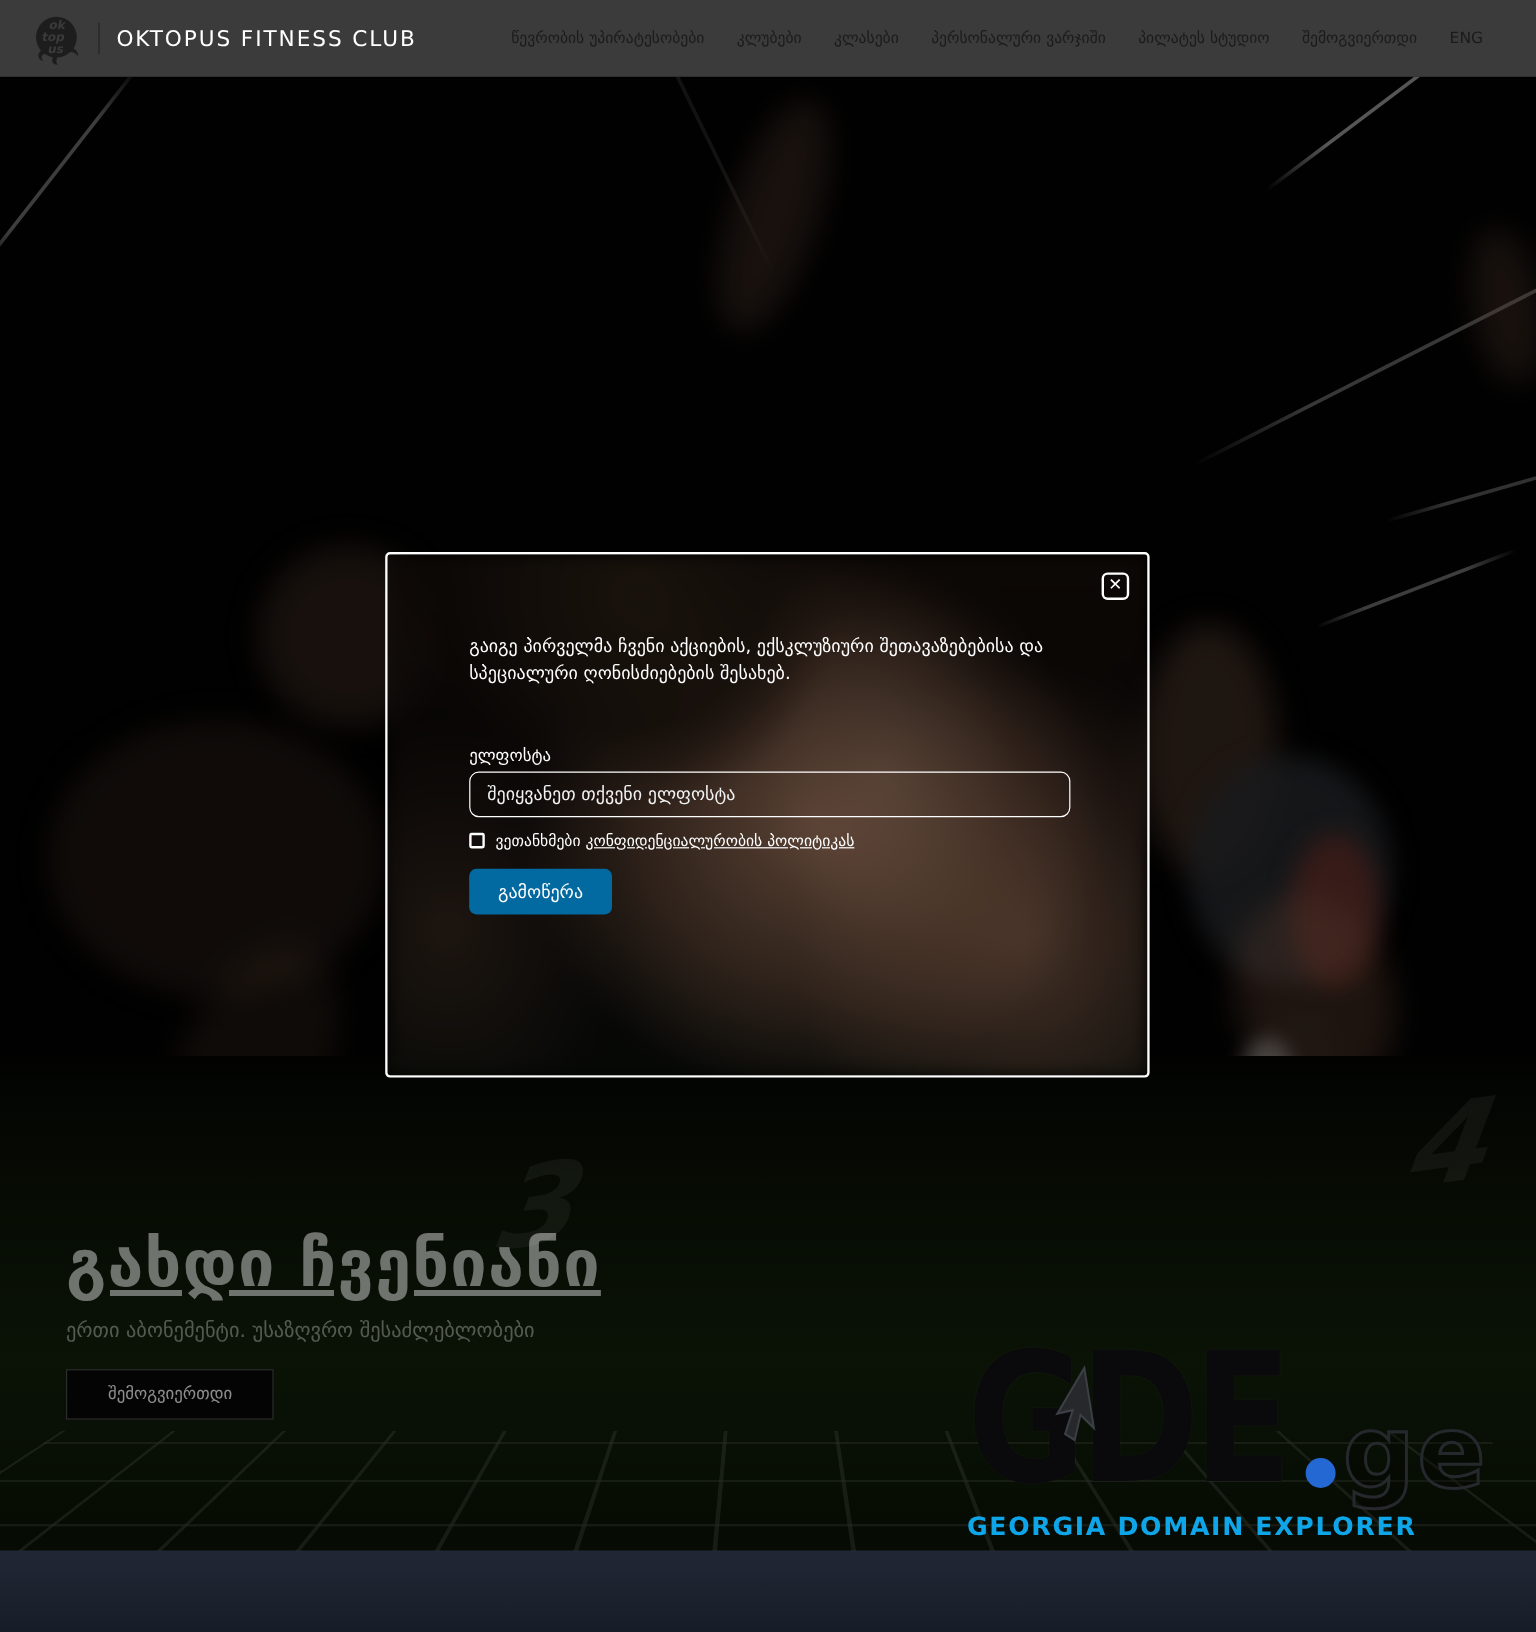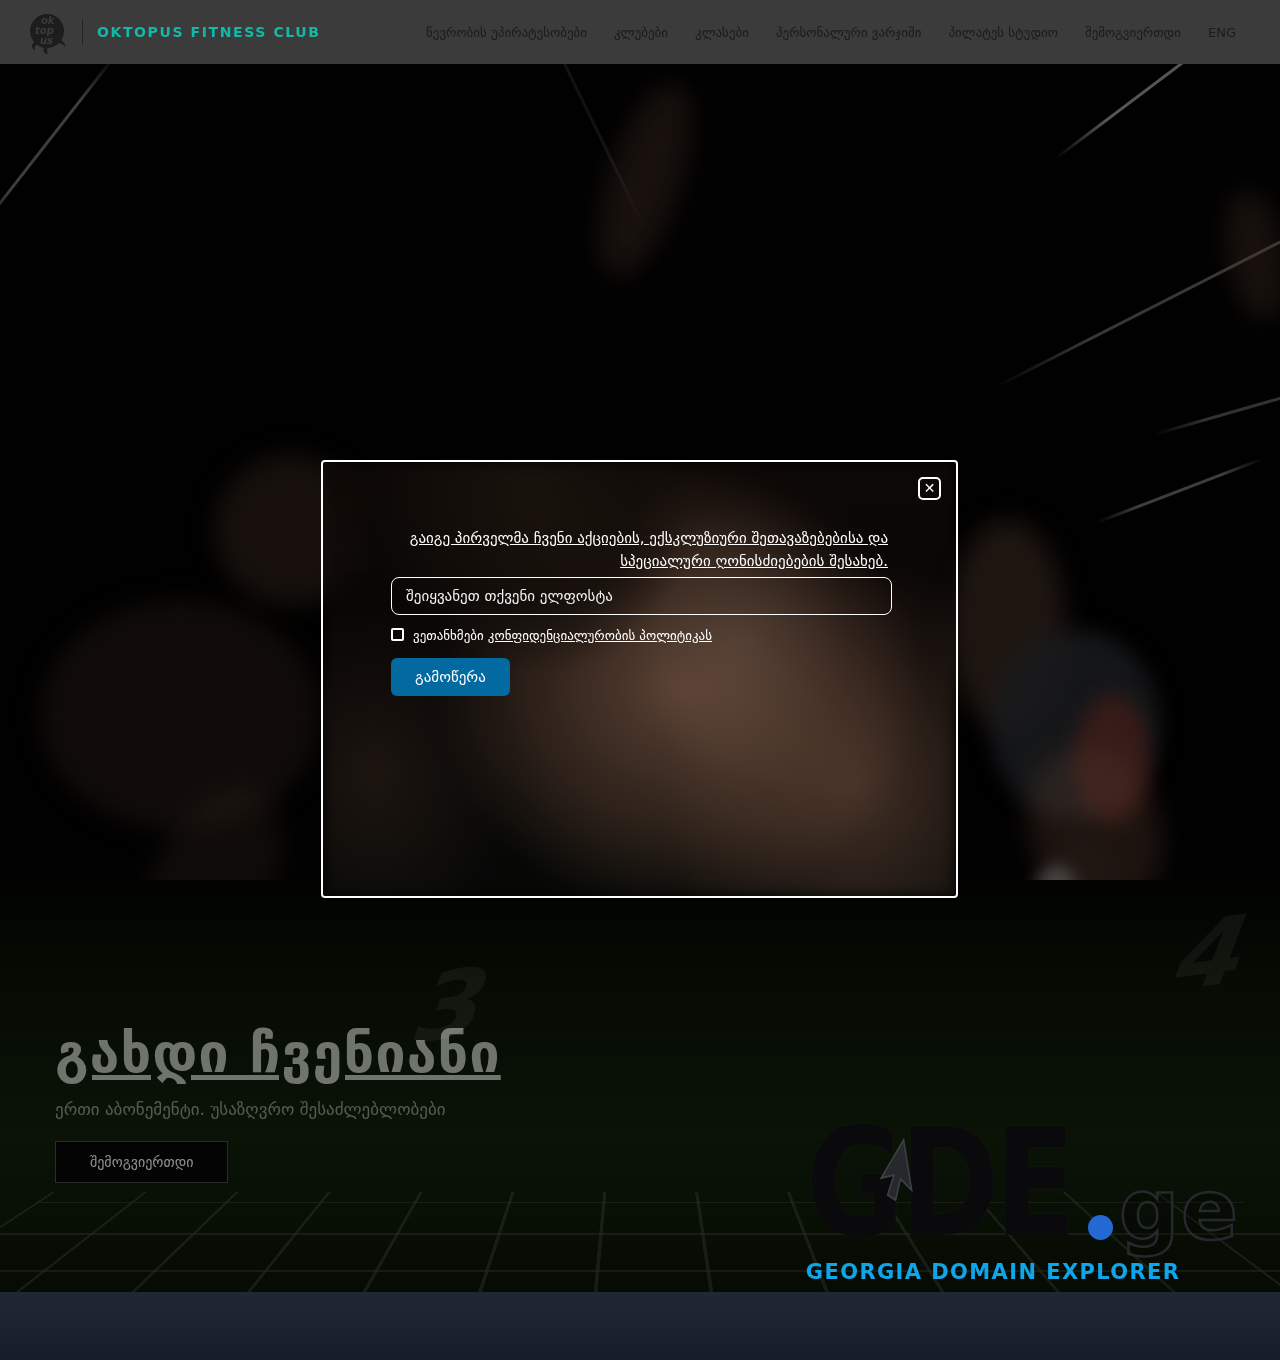--- a/index.html
+++ b/index.html
@@ -4,21 +4,21 @@
 <style>
   * { margin:0; padding:0; box-sizing:border-box; }
   html,body { width:1280px; height:1360px; background:#000; overflow:hidden;
               font-family:"DejaVu Sans", sans-serif; }
 
   
   .header { position:absolute; left:0; top:0; width:1280px; height:64px;
             background:#3b3b3b; display:flex; align-items:center; z-index:20; }
   .logo-wrap { margin-left:22px; width:50px; height:50px; display:flex; align-items:center; justify-content:center; }
   .brand-divider { width:1px; height:26px; background:#242424; margin:0 14px 0 10px; }
-  .brand { font-size:14px; letter-spacing:1.6px; color:#14b8a6; font-weight:700; }
+  .brand { font-size:18px; letter-spacing:1.6px; color:#ffffff; font-weight:400; }
   .nav { margin-left:auto; display:flex; align-items:center; gap:27px; padding-right:44px; }
   .nav a { font-size:13px; color:#1b1b1b; text-decoration:none; cursor:pointer; white-space:nowrap; }
 
   
   .hero { position:absolute; left:0; top:64px; width:1280px; height:1228px;
           background:#020202; overflow:hidden; }
 
   .streak { position:absolute; height:3px; border-radius:3px;
             background:linear-gradient(90deg, rgba(255,255,255,0), rgba(255,255,255,.85) 25%, rgba(255,255,255,.85) 75%, rgba(255,255,255,0)); }
   .s1 { left:-70px; top:80px;  width:230px; transform:rotate(-52deg); opacity:.50; }
@@ -90,21 +90,21 @@
              radial-gradient(270px 320px at 84% 74%, rgba(150,105,82,.42) 0%, transparent 72%),
              radial-gradient(210px 250px at 8% 72%,  rgba(95,65,48,.25) 0%, transparent 70%),
              linear-gradient(180deg, rgba(14,9,6,.9) 0%, rgba(12,9,8,.55) 45%, rgba(8,10,8,.8) 100%); }
   .modal-inner { position:relative; z-index:2; height:100%; padding:45px 68px 0; }
   .modal-close { position:absolute; top:15px; right:15px; width:23px; height:23px;
                  border:2px solid #fff; border-radius:5px; background:transparent; color:#fff;
                  font-size:14px; line-height:19px; text-align:center; cursor:pointer; padding:0;
                  font-family:inherit; }
   .modal-title { text-align:center; font-size:27px; font-weight:bold; line-height:1.3;
                  max-width:560px; margin:0 auto; }
-  .modal-sub   { text-align:right; font-size:15px; line-height:1.5; max-width:545px; margin:20px auto 0;text-decoration:underline; }
+  .modal-sub   { text-align:left; font-size:15px; line-height:1.5; max-width:545px; margin:20px auto 0; }
   .field-label { margin-top:50px; font-size:14px; }
   .email-input { margin-top:5px; width:501px; height:38px; background:transparent;
                  border:1px solid #fff; border-radius:8px; color:#fff; font-size:15px;
                  padding:0 14px; font-family:inherit; outline:none; display:block; }
   .email-input::placeholder { color:#f2f2f2; opacity:1; }
   .consent-row { margin-top:13px; display:flex; align-items:flex-start; font-size:13px; }
   .consent-check { appearance:none; -webkit-appearance:none; width:13px; height:13px;
                    border:2px solid #fff; border-radius:2px; background:transparent;
                    margin-right:9px; cursor:pointer; }
   .consent-row a { color:#fff; text-decoration:underline; cursor:pointer; }
@@ -197,20 +197,21 @@
     <div class="wm-tag">GEORGIA DOMAIN EXPLORER</div>
   </div>
 
   <div class="modal">
     <div class="modal-art"></div>
     <button class="modal-close">
       <span>✕</span>
     </button>
     <div class="modal-inner">
       <div class="modal-sub">გაიგე პირველმა ჩვენი აქციების, ექსკლუზიური შეთავაზებებისა და სპეციალური ღონისძიებების შესახებ.</div>
+      <div class="field-label">ელფოსტა</div>
       <input class="email-input" type="text" value="" placeholder="შეიყვანეთ თქვენი ელფოსტა" style="">
       <div class="consent-row">
         <input type="checkbox" class="consent-check" style="">
         <span>
           <span>ვეთანხმები</span>&nbsp;<a>კონფიდენციალურობის პოლიტიკას</a>
         </span>
       </div>
       <button class="subscribe-btn">გამოწერა</button>
     </div>
   </div>

